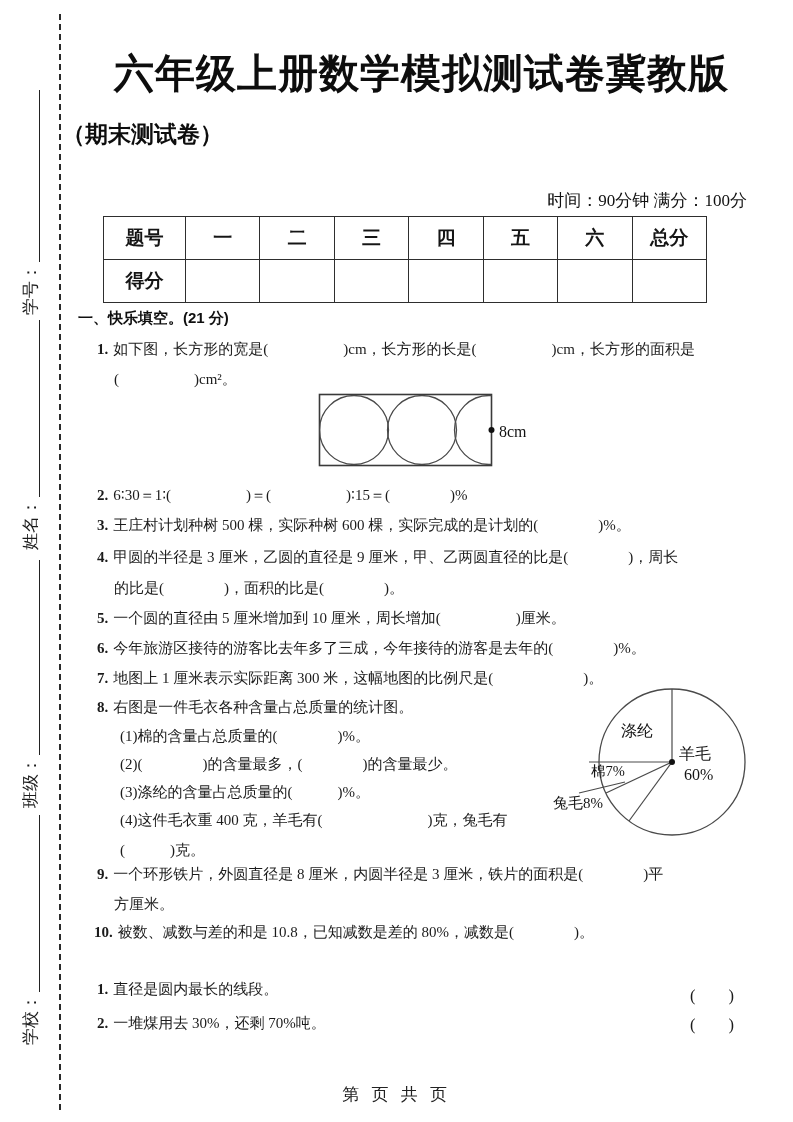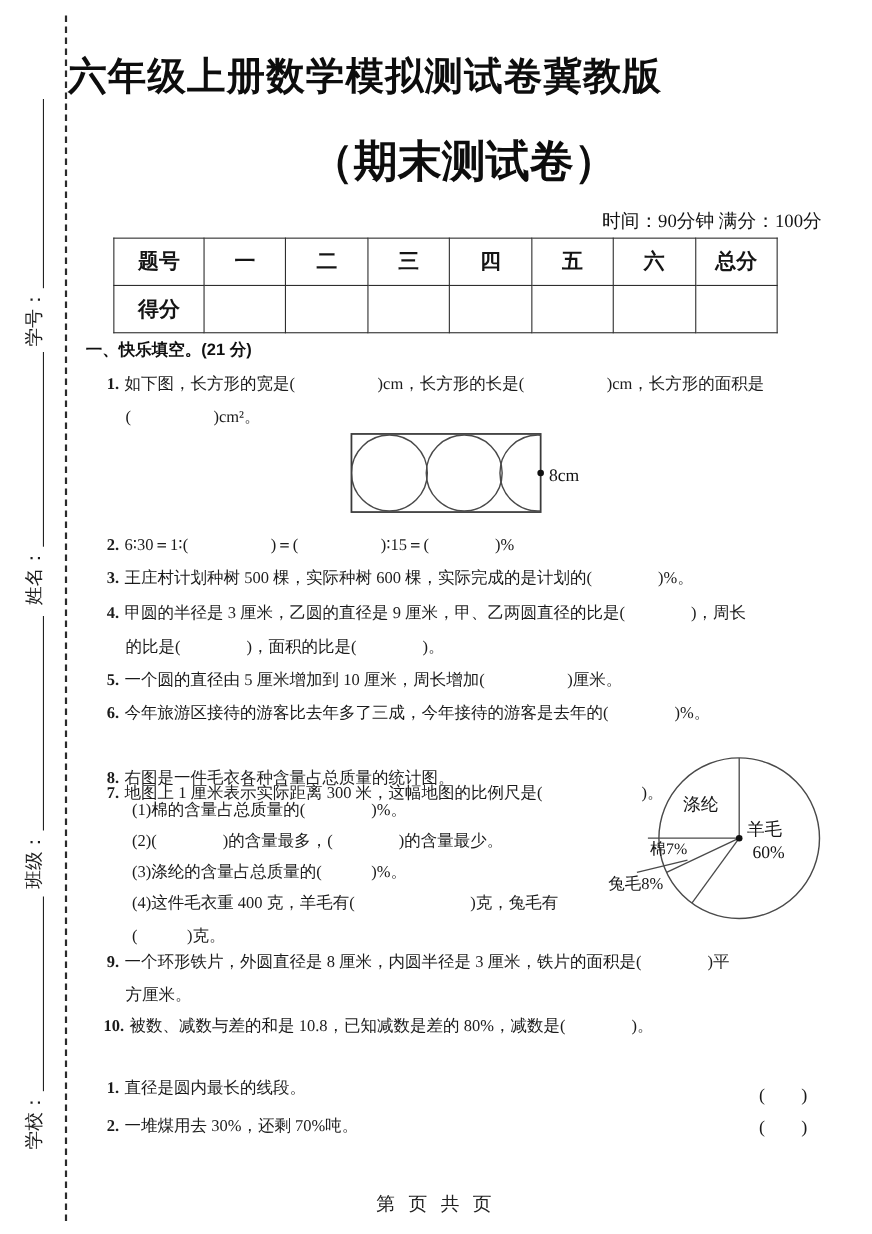--- a/index.html
+++ b/index.html
@@ -20,27 +20,27 @@
     position:absolute;left:15px;height:30px;
     transform:rotate(-90deg);transform-origin:0 0;
     display:flex;align-items:center;
     font-size:17px;white-space:nowrap;
   }
   .vfield .vlabel{flex:none;}
   .vfield .vblank{flex:1;height:62%;border-bottom:1.6px solid #222;margin-left:2px;}
   
   .title{
     position:absolute;left:62px;right:12px;top:46px;
-    font-family:"Liberation Sans","DejaVu Sans",sans-serif;
-    font-size:35px;font-weight:700;letter-spacing:1px;color:#0d0d0d;
+    text-align:center;font-family:"Liberation Sans","DejaVu Sans",sans-serif;
+    font-size:40px;font-weight:700;letter-spacing:1px;color:#0d0d0d;
   }
   .subtitle{
     position:absolute;left:62px;right:12px;top:119px;
-    text-align:center;font-family:"Liberation Sans","DejaVu Sans",sans-serif;
-    font-size:40px;font-weight:700;color:#0d0d0d;
+    font-family:"Liberation Sans","DejaVu Sans",sans-serif;
+    font-size:23px;font-weight:700;color:#0d0d0d;
   }
   .meta{
     position:absolute;right:46px;top:189px;
     font-family:Liberation Serif, serif;
     font-size:17px;color:#111;
   }
   
   .score-table{position:absolute;left:103px;top:216px;width:604px;}
   .score-table table{border-collapse:collapse;table-layout:fixed;width:100%;}
   .score-table td{
@@ -162,21 +162,21 @@
   <div class="line" style="left:97px;top:548px;">
     <span class="qnum">4.</span><span>甲圆的半径是 3 厘米，乙圆的直径是 9 厘米，甲、乙两圆直径的比是(　　　　)，周长</span>
   </div>
   <div class="line" style="left:114px;top:579px;">的比是(　　　　)，面积的比是(　　　　)。</div>
   <div class="line" style="left:97px;top:609px;">
     <span class="qnum">5.</span><span>一个圆的直径由 5 厘米增加到 10 厘米，周长增加(　　　　　)厘米。</span>
   </div>
   <div class="line" style="left:97px;top:639px;">
     <span class="qnum">6.</span><span>今年旅游区接待的游客比去年多了三成，今年接待的游客是去年的(　　　　)%。</span>
   </div>
-  <div class="line" style="left:97px;top:669px;margin-top:42px;">
+  <div class="line" style="left:97px;top:669px;">
     <span class="qnum">7.</span><span>地图上 1 厘米表示实际距离 300 米，这幅地图的比例尺是(　　　　　　)。</span>
   </div>
   <div class="line" style="left:97px;top:698px;">
     <span class="qnum">8.</span><span>右图是一件毛衣各种含量占总质量的统计图。</span>
   </div>
   <div class="line" style="left:120px;top:727px;text-align:right;">(1)棉的含量占总质量的(　　　　)%。</div>
   <div class="line" style="left:120px;top:755px;">(2)(　　　　)的含量最多，(　　　　)的含量最少。</div>
   <div class="line" style="left:120px;top:783px;">(3)涤纶的含量占总质量的(　　　)%。</div>
   <div class="line" style="left:120px;top:811px;">(4)这件毛衣重 400 克，羊毛有(　　　　　　　)克，兔毛有</div>
   <div class="line" style="left:120px;top:841px;">(　　　)克。</div>

